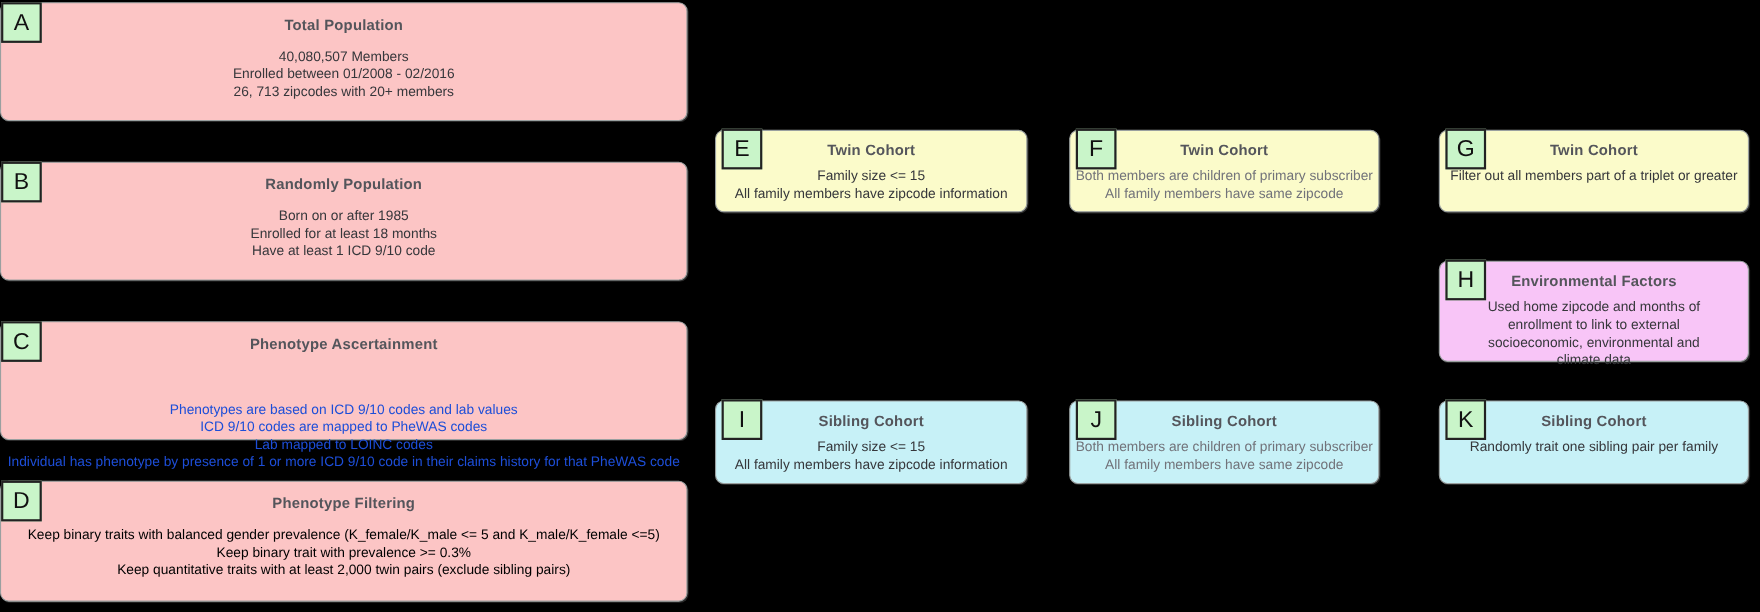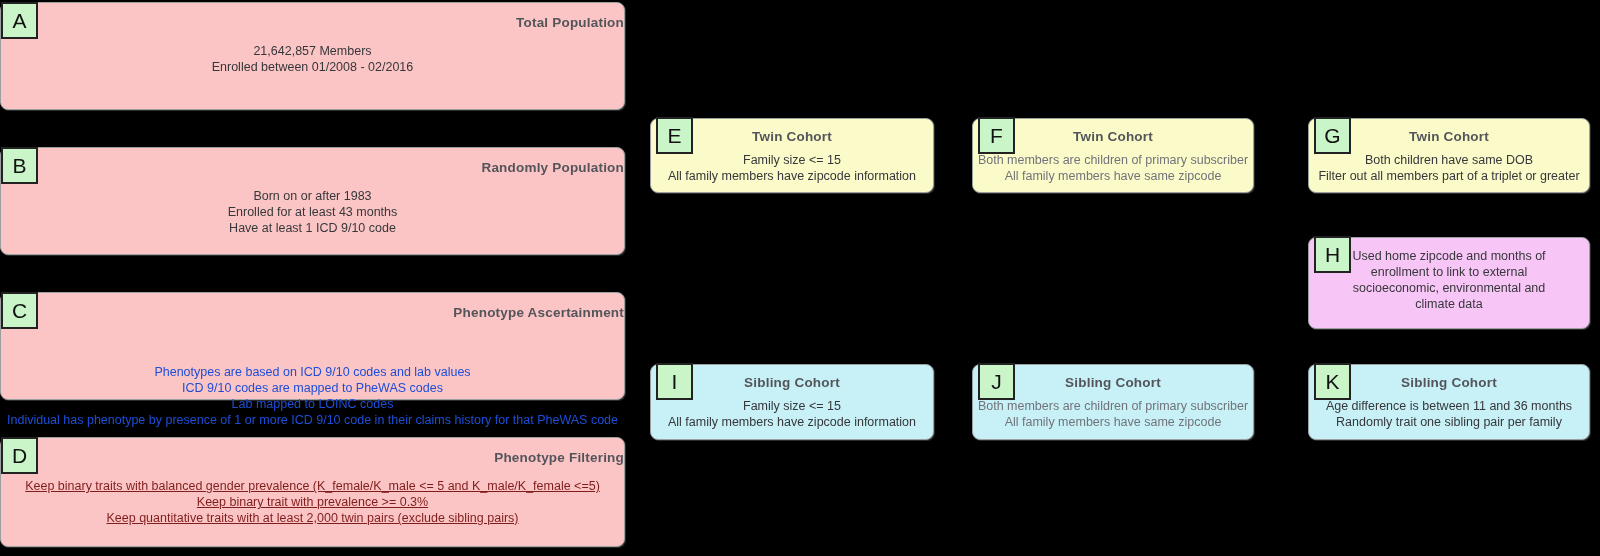--- a/index.html
+++ b/index.html
@@ -11,71 +11,72 @@
     position:absolute;box-sizing:border-box;
     border:1.5px solid #9aa0a0;border-radius:8px;
     text-align:center;padding-top:10px;
     box-shadow:1px 1px 0 rgba(120,120,120,.35);
   }
   .box.tall{padding-top:12px;}
   .title{
     font-weight:bold;font-size:13.5px;color:#54555b;
     margin-bottom:8px;letter-spacing:.2px;
   }
-  .tall .title{margin-bottom:13px;text-align:right;}
+  .tall .title{margin-bottom:13px;}
   .body{font-size:12.5px;line-height:16px;}
   .line{white-space:nowrap;}
   .line.wrap{white-space:normal;padding:0 24px;}
   .badge{
     position:absolute;width:37px;height:37px;box-sizing:border-box;
     border:2px solid #222;display:flex;align-items:center;justify-content:center;
     font-size:21px;color:#111;z-index:2;
   }
   .badge.corner{left:0;top:-1px;}
   .badge.inset{left:5px;top:-2px;}
 </style>
 </head>
 <body>
 
 <div class="canvas">
 
   <div class="box tall" style="left: 0px; top: 2px; width: 625px; height: 108px; background-color: rgb(252, 197, 197);">
     <div class="badge corner" style="background-color: rgb(201, 245, 201);">A</div>
     <div class="title">Total Population</div>
     <div class="body" style="color: rgb(54, 55, 59);">
-      <div class="line">21,642,857 Members</div>
+      <div class="line">40,080,507 Members</div>
       <div class="line">Enrolled between 01/2008 - 02/2016</div>
+      <div class="line">26, 713 zipcodes with 20+ members</div>
     </div>
   </div>
 
   <div class="box tall" style="left: 0px; top: 147px; width: 625px; height: 108px; background-color: rgb(252, 197, 197);">
     <div class="badge corner" style="background-color: rgb(201, 245, 201);">B</div>
     <div class="title">Randomly Population</div>
     <div class="body" style="color: rgb(54, 55, 59);">
-      <div class="line">Born on or after 1983</div>
-      <div class="line">Enrolled for at least 43 months</div>
+      <div class="line">Born on or after 1985</div>
+      <div class="line">Enrolled for at least 18 months</div>
       <div class="line">Have at least 1 ICD 9/10 code</div>
     </div>
   </div>
 
   <div class="box tall" style="left: 0px; top: 292px; width: 625px; height: 108px; background-color: rgb(252, 197, 197);">
     <div class="badge corner" style="background-color: rgb(201, 245, 201);">C</div>
     <div class="title">Phenotype Ascertainment</div>
     <div class="body" style="color: #1d4ed8; margin-top: 44px;">
       <div class="line">Phenotypes are based on ICD 9/10 codes and lab values</div>
       <div class="line">ICD 9/10 codes are mapped to PheWAS codes</div>
       <div class="line">Lab mapped to LOINC codes</div>
       <div class="line">Individual has phenotype by presence of 1 or more ICD 9/10 code in their claims history for that PheWAS code</div>
     </div>
   </div>
 
   <div class="box tall" style="left: 0px; top: 437px; width: 625px; height: 110px; background-color: rgb(252, 197, 197);">
     <div class="badge corner" style="background-color: rgb(201, 245, 201);">D</div>
     <div class="title">Phenotype Filtering</div>
-    <div class="body" style="color: #7f1d1d; text-decoration: underline;">
+    <div class="body" style="color: #000000;">
       <div class="line">Keep binary traits with balanced gender prevalence (K_female/K_male &lt;= 5 and K_male/K_female &lt;=5)</div>
       <div class="line">Keep binary trait with prevalence &gt;= 0.3%</div>
       <div class="line">Keep quantitative traits with at least 2,000 twin pairs (exclude sibling pairs)</div>
     </div>
   </div>
 
   <div class="box" style="left: 650px; top: 118px; width: 284px; height: 75px; background-color: rgb(251, 251, 202);">
     <div class="badge inset" style="background-color: rgb(201, 245, 201);">E</div>
     <div class="title">Twin Cohort</div>
     <div class="body" style="color: rgb(54, 55, 59);">
@@ -90,27 +91,27 @@
     <div class="body" style="color: rgb(114, 115, 122);">
       <div class="line">Both members are children of primary subscriber</div>
       <div class="line">All family members have same zipcode</div>
     </div>
   </div>
 
   <div class="box" style="left: 1308px; top: 118px; width: 282px; height: 75px; background-color: rgb(251, 251, 202);">
     <div class="badge inset" style="background-color: rgb(201, 245, 201);">G</div>
     <div class="title">Twin Cohort</div>
     <div class="body" style="color: rgb(54, 55, 59);">
-      <div class="line">Both children have same DOB</div>
       <div class="line">Filter out all members part of a triplet or greater</div>
     </div>
   </div>
 
   <div class="box" style="left: 1308px; top: 237px; width: 282px; height: 92px; background-color: rgb(248, 197, 247);">
     <div class="badge inset" style="background-color: rgb(201, 245, 201);">H</div>
+    <div class="title">Environmental Factors</div>
     <div class="body" style="color: rgb(54, 55, 59);">
       <div class="line wrap">Used home zipcode and months of enrollment to link to external socioeconomic, environmental and climate data</div>
     </div>
   </div>
 
   <div class="box" style="left: 650px; top: 364px; width: 284px; height: 76px; background-color: rgb(199, 241, 247);">
     <div class="badge inset" style="background-color: rgb(201, 245, 201);">I</div>
     <div class="title">Sibling Cohort</div>
     <div class="body" style="color: rgb(54, 55, 59);">
       <div class="line">Family size &lt;= 15</div>
@@ -124,18 +125,17 @@
     <div class="body" style="color: rgb(114, 115, 122);">
       <div class="line">Both members are children of primary subscriber</div>
       <div class="line">All family members have same zipcode</div>
     </div>
   </div>
 
   <div class="box" style="left: 1308px; top: 364px; width: 282px; height: 76px; background-color: rgb(199, 241, 247);">
     <div class="badge inset" style="background-color: rgb(201, 245, 201);">K</div>
     <div class="title">Sibling Cohort</div>
     <div class="body" style="color: rgb(54, 55, 59);">
-      <div class="line">Age difference is between 11 and 36 months</div>
       <div class="line">Randomly trait one sibling pair per family</div>
     </div>
   </div>
 
 </div>
 
 </body></html>

